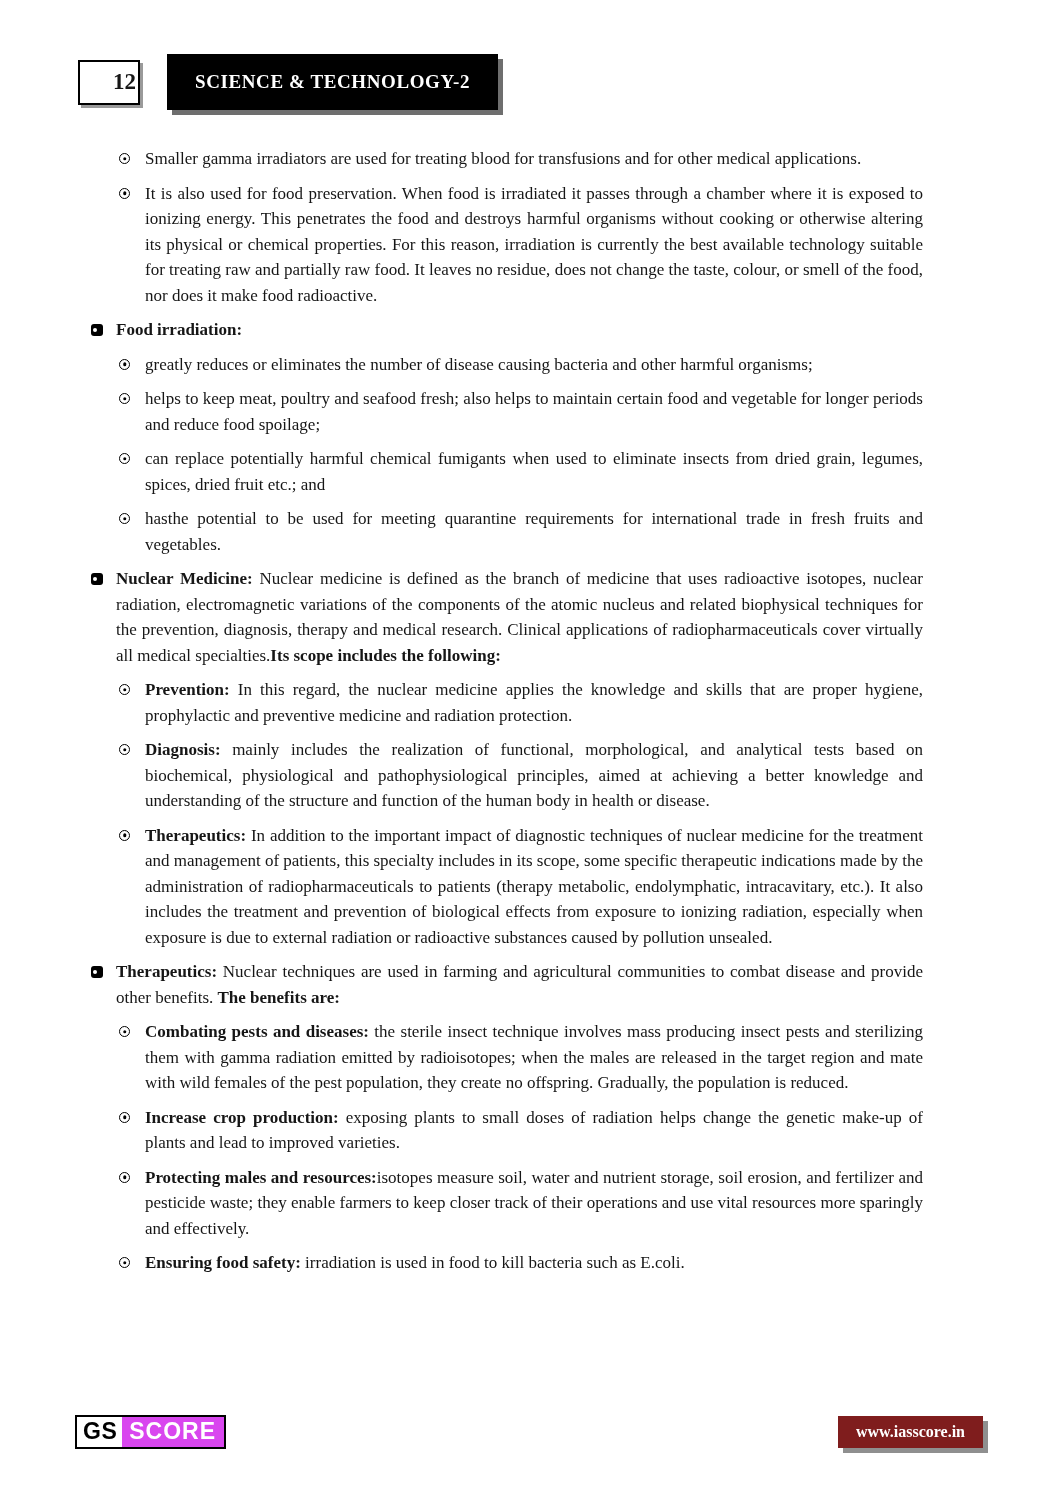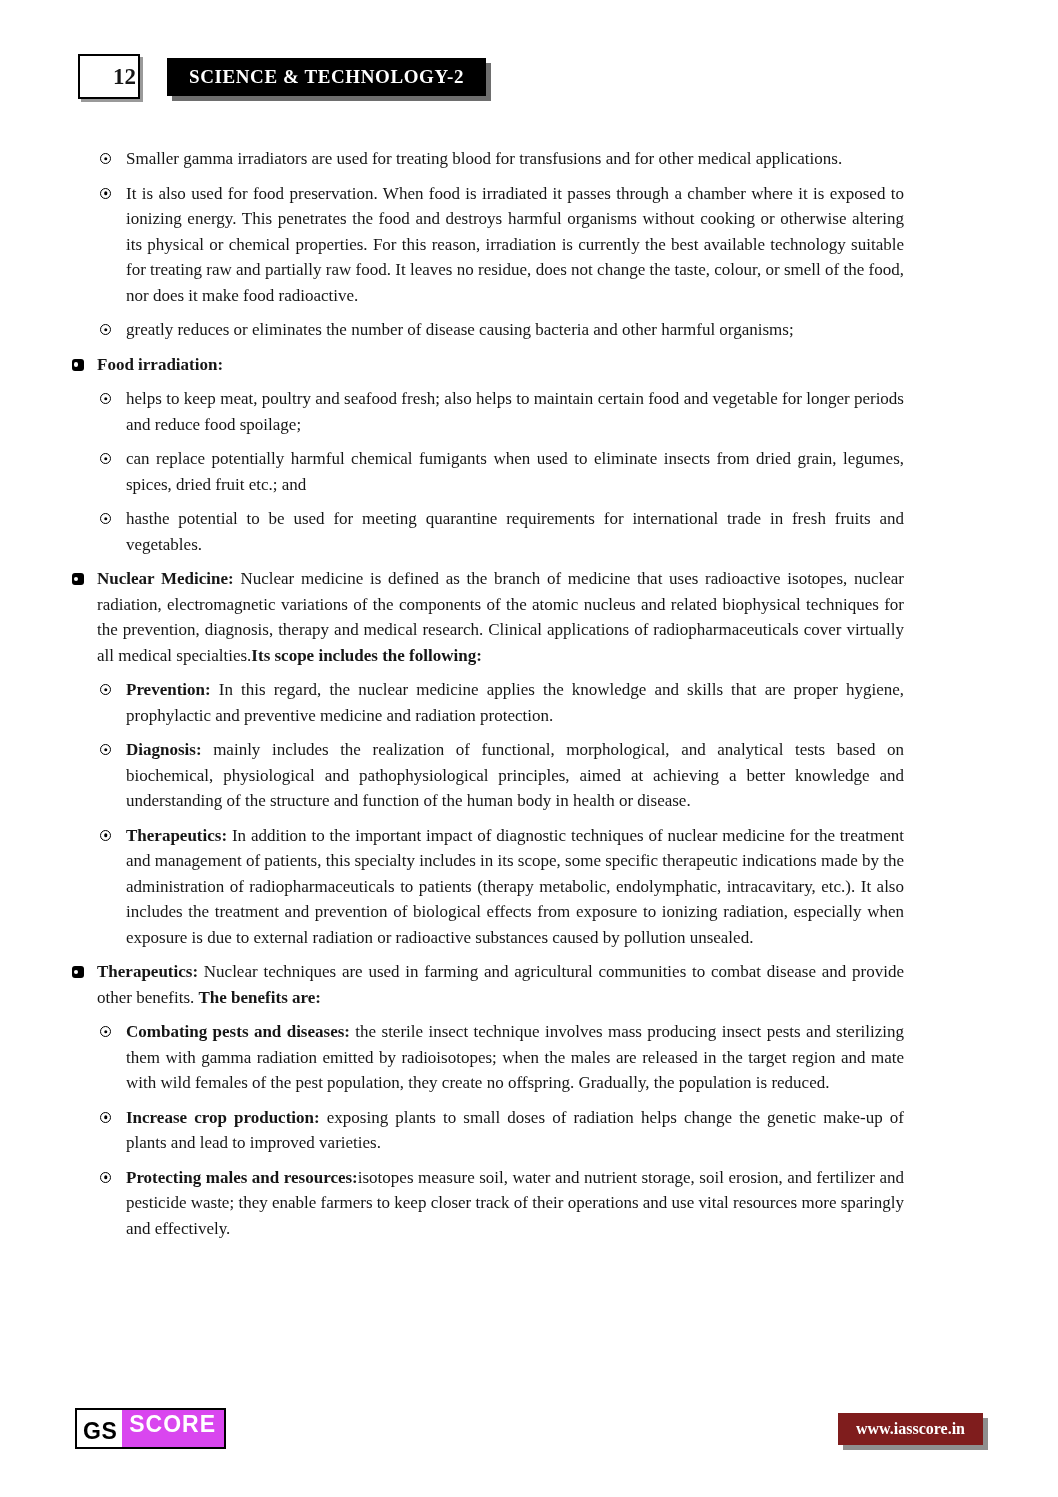--- a/index.html
+++ b/index.html
@@ -21,31 +21,31 @@
     border:2.5px solid #000;
     background:#fff;
     display:flex; align-items:center; justify-content:center;
     font-weight:bold; font-size:23px;
     box-shadow:3px 3px 0 #9a9a9a;
     padding-left:31px;
   }
   .banner {
     margin-left:27px;
     background:#000; color:#fff;
-    height:38px;
+    height:56px;
     display:flex; align-items:center;
-    padding:0 22px;
+    padding:0 28px;
     font-weight:bold; font-size:19px; letter-spacing:0.6px;
     box-shadow:5px 5px 0 #6e6e6e;
     white-space:nowrap;
     text-align:center;
   }
 
   
-  .content { position:absolute; top:146px; left:72px; width:832px; }
+  .content { position:absolute; top:146px; left:91px; width:832px; }
   .li { display:flex; margin-bottom:9px; }
   .li.l1 { margin-top:9px; }
   .li.l2 { padding-left:28px; }
   .txt { flex:1; text-align:justify; font-size:17px; line-height:25.5px; }
   .txt b { font-weight:bold; }
 
   
   .icon-sq {
     flex:0 0 auto;
     width:12px; height:12px;
@@ -79,21 +79,21 @@
     position:absolute; left:75px; right:75px; bottom:48px;
     display:flex; justify-content:space-between; align-items:center;
   }
   .logo {
     display:flex; align-items:stretch;
     border:2.5px solid #000;
     font-family:"Liberation Sans", sans-serif;
     font-weight:bold; font-size:23px;
     background:#fff;
   }
-  .logo .gs { color:#000; background:#fff; padding:8px 5px 2px 6px; letter-spacing:0.5px;border-radius:8px; }
+  .logo .gs { color:#000; background:#fff; padding:1px 5px 2px 6px; letter-spacing:0.5px;border-radius:8px; }
   .logo .score { color:#fff; background:#d946ef; padding:1px 8px 2px 7px; letter-spacing:1px; }
   .site {
     background:#7f1d1d; color:#fff;
     font-family:"Liberation Serif", serif;
     font-weight:bold; font-size:16px;
     padding:7px 18px;
     box-shadow:5px 5px 0 #8f8f8f;
   }
 </style>
 </head>
@@ -111,32 +111,32 @@
     <div class="li l2">
       <span class="icon-circ"></span>
       <p class="txt"><b></b><span>Smaller gamma irradiators are used for treating blood for transfusions and for other medical applications.</span></p>
     </div>
 
     <div class="li l2">
       <span class="icon-circ"></span>
       <p class="txt"><b></b><span>It is also used for food preservation. When food is irradiated it passes through a chamber where it is exposed to ionizing energy. This penetrates the food and destroys harmful organisms without cooking or otherwise altering its physical or chemical properties. For this reason, irradiation is currently the best available technology suitable for treating raw and partially raw food. It leaves no residue, does not change the taste, colour, or smell of the food, nor does it make food radioactive.</span></p>
     </div>
 
-    <div class="li l2">
-      <span class="icon-circ"></span>
-      <p class="txt"><b></b><span>greatly reduces or eliminates the number of disease causing bacteria and other harmful organisms;</span></p>
-    </div>
-
     <div class="li l1">
       <span class="icon-sq"></span>
       <p class="txt"><b>Food irradiation:</b><span></span></p>
     </div>
 
     <div class="li l2">
       <span class="icon-circ"></span>
+      <p class="txt"><b></b><span>greatly reduces or eliminates the number of disease causing bacteria and other harmful organisms;</span></p>
+    </div>
+
+    <div class="li l2">
+      <span class="icon-circ"></span>
       <p class="txt"><b></b><span>helps to keep meat, poultry and seafood fresh; also helps to maintain certain food and vegetable for longer periods and reduce food spoilage;</span></p>
     </div>
 
     <div class="li l2">
       <span class="icon-circ"></span>
       <p class="txt"><b></b><span>can replace potentially harmful chemical fumigants when used to eliminate insects from dried grain, legumes, spices, dried fruit etc.; and</span></p>
     </div>
 
     <div class="li l2">
       <span class="icon-circ"></span>
@@ -177,20 +177,24 @@
     <div class="li l2">
       <span class="icon-circ"></span>
       <p class="txt"><b>Increase crop production:</b><span> exposing plants to small doses of radiation helps change the genetic make-up of plants and lead to improved varieties.</span></p>
     </div>
 
     <div class="li l2">
       <span class="icon-circ"></span>
       <p class="txt"><b>Protecting males and resources:</b><span>isotopes measure soil, water and nutrient storage, soil erosion, and fertilizer and pesticide waste; they enable farmers to keep closer track of their operations and use vital resources more sparingly and effectively.</span></p>
     </div>
 
+    <div class="li l2">
+      <span class="icon-circ"></span>
+      <p class="txt"><b>Ensuring food safety:</b><span> irradiation is used in food to kill bacteria such as E.coli.</span></p>
+    </div>
 
   </div>
 
   <div class="footer">
     <div class="logo">
       <span class="gs">GS</span>
         <span class="score">SCORE</span>
     </div>
     <div class="site">www.iasscore.in</div>
   </div>

